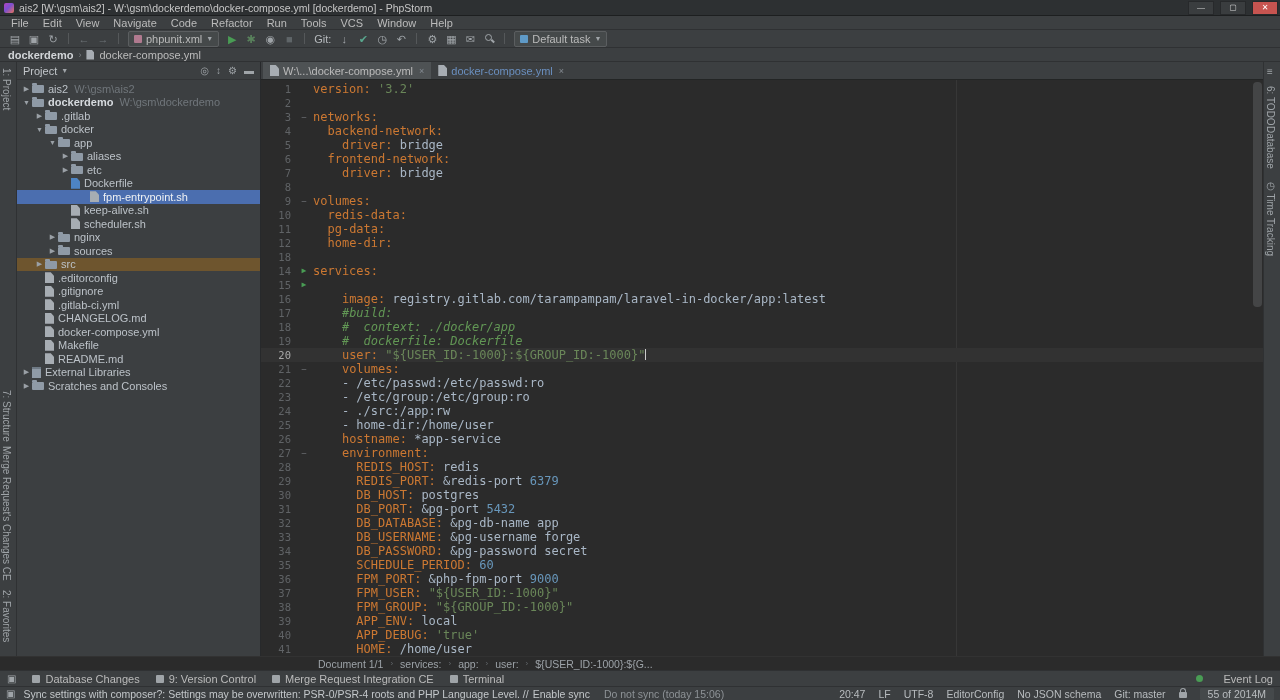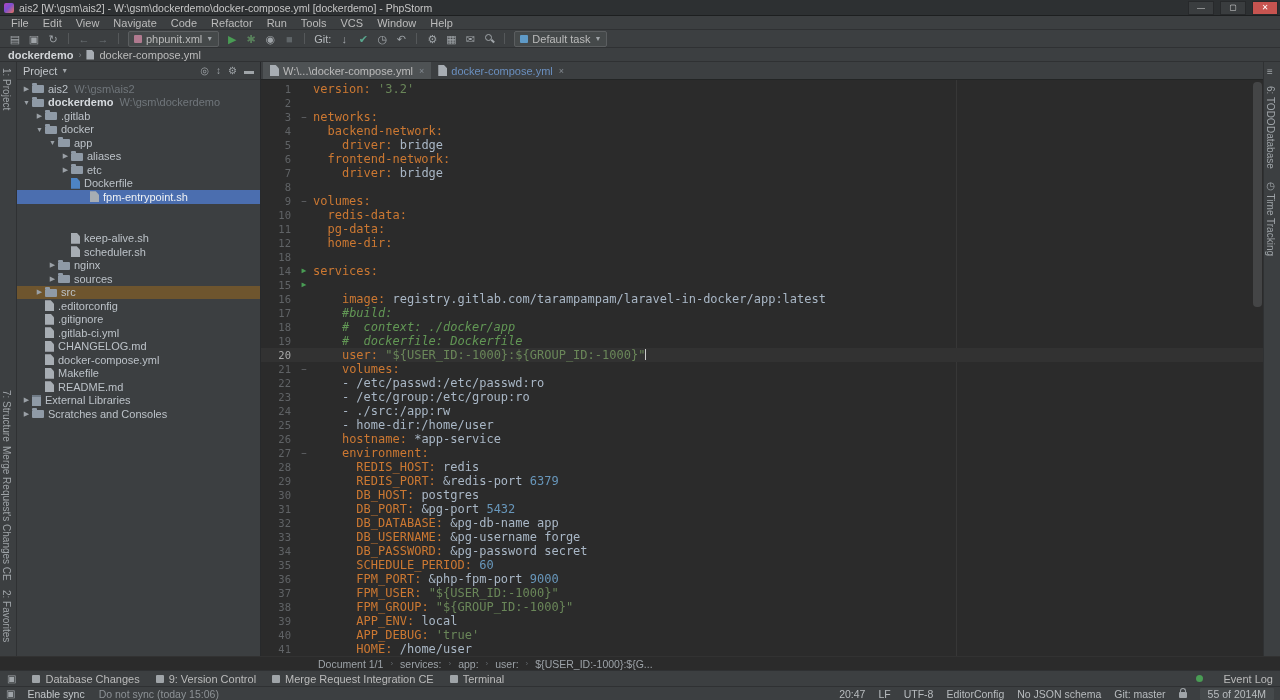--- a/index.html
+++ b/index.html
@@ -230,21 +230,21 @@
         <div class="tree-row" style="padding-left: 43px;">
           <span class="chev"></span>
           <span class="icon-file docker"></span>
           <span class="tree-label">Dockerfile</span>
         </div>
         <div class="tree-row sel-blue" style="padding-left: 62px;">
           <span class="chev"></span>
           <span class="icon-file"></span>
           <span class="tree-label">fpm-entrypoint.sh</span>
         </div>
-        <div class="tree-row" style="padding-left: 43px; margin-top: 28px;">
+        <div class="tree-row" style="padding-left: 43px;">
           <span class="chev"></span>
           <span class="icon-file"></span>
           <span class="tree-label">keep-alive.sh</span>
         </div>
         <div class="tree-row" style="padding-left: 43px;">
           <span class="chev"></span>
           <span class="icon-file"></span>
           <span class="tree-label">scheduler.sh</span>
         </div>
         <div class="tree-row" style="padding-left: 30px;">
@@ -576,20 +576,21 @@
       </span>
     </span>
   <span class="event-log">
     <span class="green-dot"></span>
     <span>Event Log</span>
   </span>
 </div>
 
 <div id="statusbar">
   <span class="sb-toggle">▣</span>
+  <span class="sb-msg">Sync settings with composer?: Settings may be overwritten: PSR-0/PSR-4 roots and PHP Language Level. //</span>
   <span class="sb-link">Enable sync</span>
   <span class="sb-secondary">Do not sync (today 15:06)</span>
   <span id="sb-right">
     <span id="sb-segments" style="display:flex;gap:13px;">
         <span class="sb-seg">20:47</span>
         <span class="sb-seg">LF</span>
         <span class="sb-seg">UTF-8</span>
         <span class="sb-seg">EditorConfig</span>
         <span class="sb-seg">No JSON schema</span>
         <span class="sb-seg">Git: master</span>

